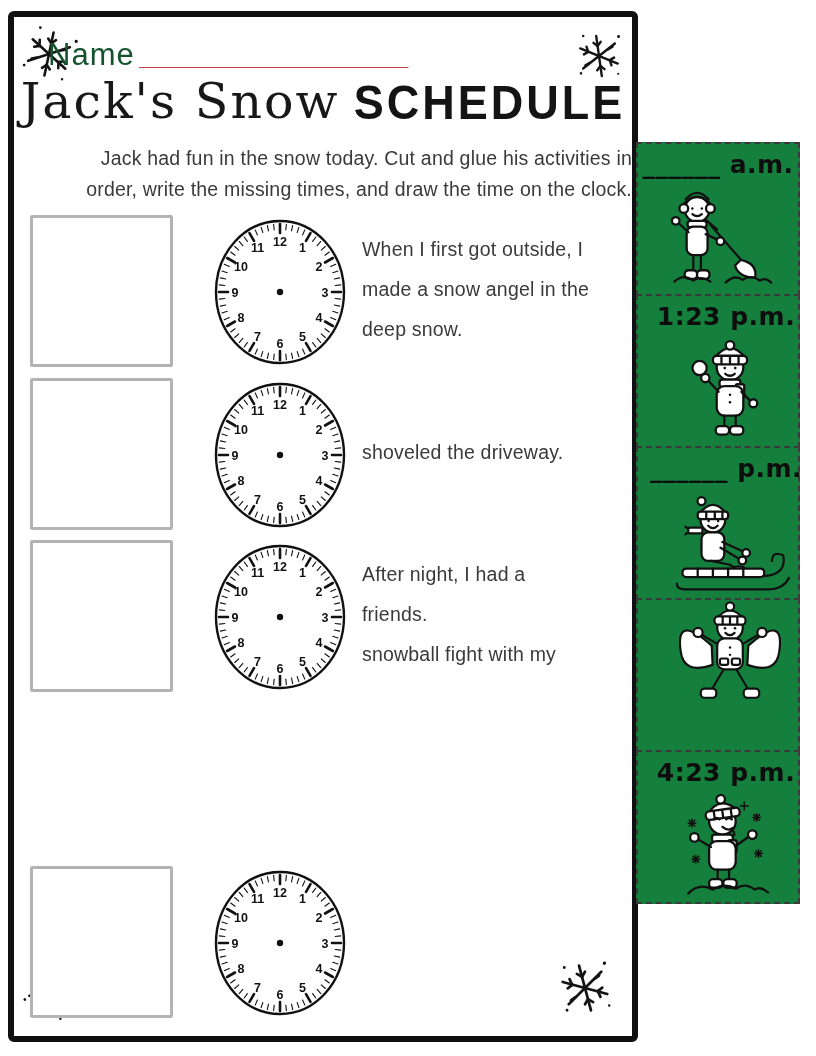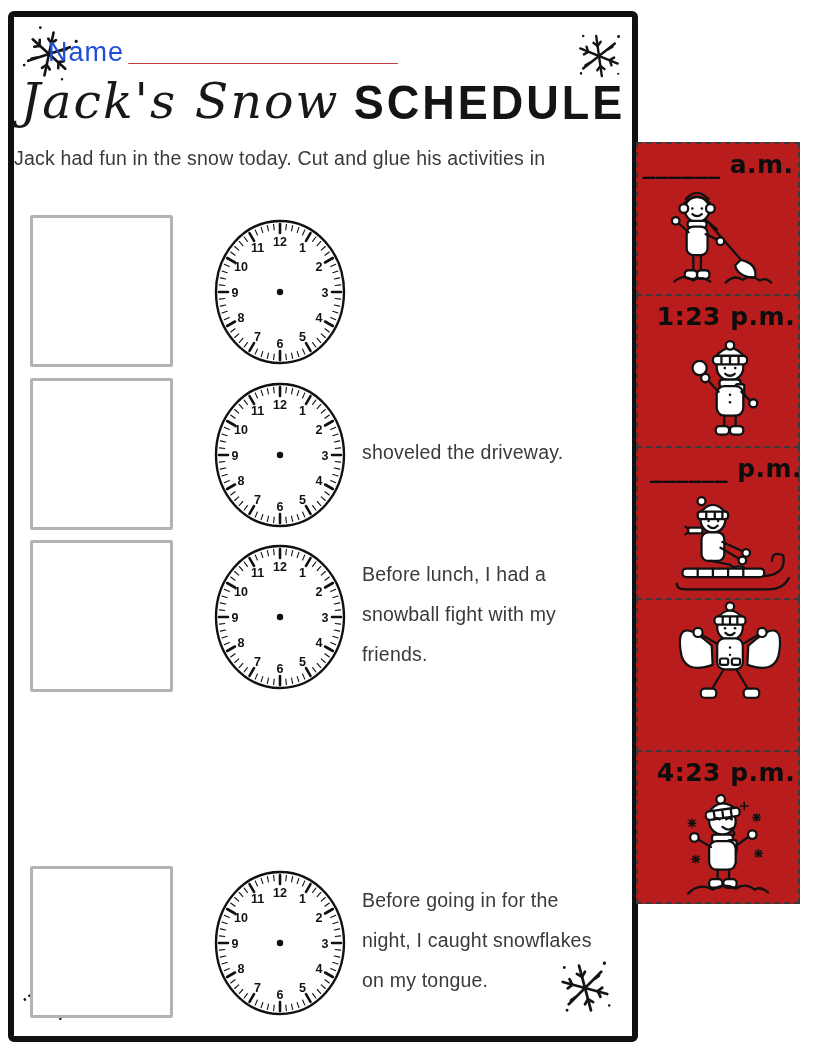--- a/index.html
+++ b/index.html
@@ -10,45 +10,45 @@
   .page{position:absolute;left:8px;top:11px;width:630px;height:1031px;
         border:6px solid #101010;border-radius:6px;background:#fff;box-sizing:border-box;}
 
   .snowflake{position:absolute;width:66px;height:66px;}
   .sf-tl{left:2px;top:4px;transform:rotate(12deg);}
   .sf-tr{left:552px;top:6px;transform:rotate(-8deg) scale(.92);}
   .sf-bl{left:4px;top:942px;transform:rotate(20deg);}
   .sf-br{left:538px;top:938px;transform:rotate(-15deg) scale(1.05);}
 
   .name-row{position:absolute;left:34px;top:20px;white-space:nowrap;}
-  .name-label{font-size:27px;color:#1d4ed8;letter-spacing:1px;margin-top:34px;}
+  .name-label{font-size:31px;color:#14532d;letter-spacing:1px;margin-top:34px;}
   .name-line{font-size:22px;font-weight:bold;color:#b91c1c;letter-spacing:0;}
 
   .title-row{position:absolute;left:0;top:56px;width:100%;text-align:center;white-space:nowrap;}
-  .title-script{font-family:"DejaVu Serif",serif;font-style:italic;font-size:49px;
+  .title-script{font-family:"DejaVu Serif",serif;font-size:49px;
                 letter-spacing:2px;color:#181818;}
   .title-bold{font-family:"Liberation Sans",sans-serif;font-weight:bold;font-size:45px;
               letter-spacing:3px;color:#141414;transform:scaleY(1.08);display:inline-block;
               margin-left:10px;}
 
-  .instructions{position:absolute;left:0;top:126px;width:100%;text-align:left;
+  .instructions{position:absolute;left:0;top:126px;width:100%;text-align:right;
                 font-size:19.5px;line-height:31px;color:#3a3a3a;letter-spacing:.2px;}
 
   .activity-row{position:absolute;left:0;width:618px;height:152px;}
   .glue-box{position:absolute;left:16px;top:0;width:137px;height:146px;
             border:3px solid #b3b3b3;border-radius:2px;background:#fff;}
   .clock{position:absolute;left:196px;top:2px;width:140px;height:150px;}
   .row-text{position:absolute;left:348px;top:0;width:268px;height:148px;
             display:flex;flex-direction:column;justify-content:center;
             font-size:19.5px;line-height:40px;color:#3a3a3a;letter-spacing:.2px;}
 
   
   .cards{position:absolute;left:636px;top:142px;width:164px;}
   .card{box-sizing:border-box;width:164px;height:154px;border:2px dashed #3a3a3a;
-        background:#b91c1c;text-align:right;}
+        background:#15803d;text-align:right;}
   .card + .card{margin-top:-2px;padding-left:16px;}
   .card-time{height:40px;display:flex;align-items:center;justify-content:center;
              font-family:"DejaVu Sans",sans-serif;font-weight:bold;font-size:25px;
              letter-spacing:.5px;color:#0d0d0d;white-space:nowrap;}
   .card-art{display:block;margin:0 auto;}
 
   svg text{font-family:"Liberation Sans",sans-serif;}
   .hidden-defs{position:absolute;width:0;height:0;overflow:hidden;}
 </style>
 </head>
@@ -176,62 +176,63 @@
       <span class="name-line">______________________</span>
     </div>
 
     <div class="title-row">
       <span class="title-script">Jack's Snow</span>
       <span class="title-bold">SCHEDULE</span>
     </div>
 
     <div class="instructions">
       <div>Jack had fun in the snow today. Cut and glue his activities in</div>
+      <div>order, write the missing times, and draw the time on the clock.</div>
     </div>
 
     <div class="activity-row" style="top:198px">
       <div class="glue-box"></div>
       <svg class="clock" viewBox="0 0 140 150">
           <use href="#clock-shape"></use>
         </svg>
+      <div class="row-text">
+        <div>When I first got outside, I</div>
+        <div>made a snow angel in the</div>
+        <div>deep snow.</div>
+      </div>
     </div>
 
     <div class="activity-row" style="top:361px">
       <div class="glue-box"></div>
       <svg class="clock" viewBox="0 0 140 150">
           <use href="#clock-shape"></use>
         </svg>
       <div class="row-text">
         <div>shoveled the driveway.</div>
       </div>
     </div>
 
     <div class="activity-row" style="top:523px">
       <div class="glue-box"></div>
       <svg class="clock" viewBox="0 0 140 150">
           <use href="#clock-shape"></use>
         </svg>
       <div class="row-text">
-        <div>Before lunch, I had a</div>
+        <div>After night, I had a</div>
+        <div>friends.</div>
         <div>snowball fight with my</div>
-        <div>friends.</div>
       </div>
     </div>
 
 
     <div class="activity-row" style="top:849px">
       <div class="glue-box"></div>
       <svg class="clock" viewBox="0 0 140 150">
           <use href="#clock-shape"></use>
         </svg>
-      <div class="row-text">
-        <div>Before going in for the</div>
-        <div>night, I caught snowflakes</div>
-        <div>on my tongue.</div>
-      </div>
     </div>
   </div>
 
   <div class="cards">
 
     <div class="card">
       <div class="card-time">______ a.m.</div>
       <svg class="card-art" width="152" height="106" viewBox="0 0 160 110" fill="#fff" stroke="#111" stroke-width="2.4" stroke-linecap="round" stroke-linejoin="round">
         <line x1="72" y1="42" x2="112" y2="88"></line>
         <line x1="66" y1="36" x2="79" y2="47"></line>

